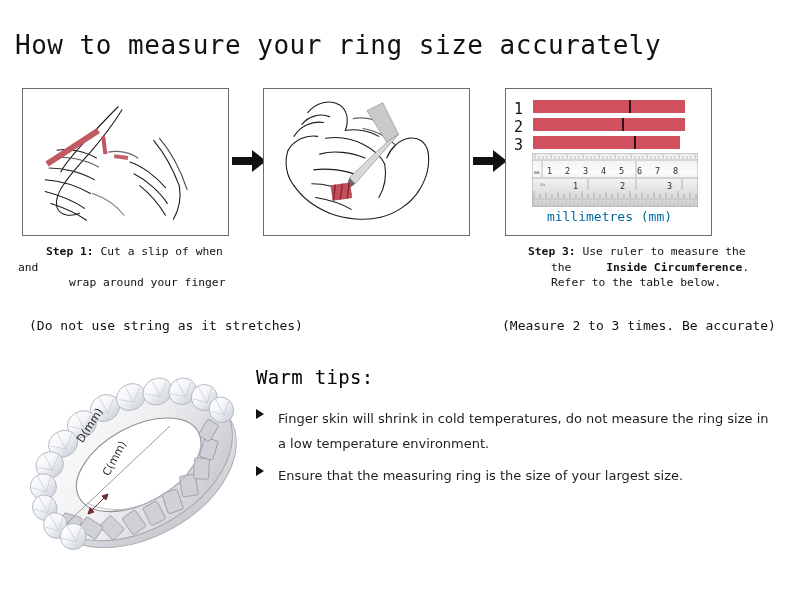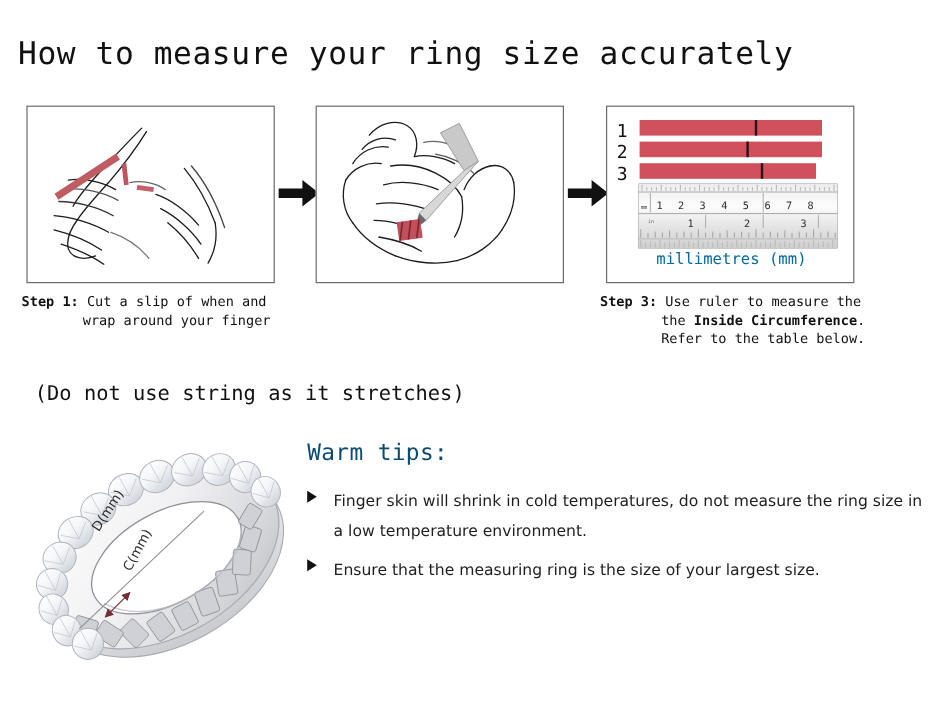--- a/index.html
+++ b/index.html
@@ -29,28 +29,28 @@
   .arrow.a2{left:473px;}
 
   .caption{
     position:absolute;top:156px;width:232px;
     font-family:"DejaVu Sans Mono",monospace;
     font-size:11.3px;line-height:15.5px;color:#111;
   }
   .caption.c1{left:18px;}
   .caption.c2{left:259px;}
   .caption.c3{left:500px;width:250px;}
-  .caption b{font-weight:700;}
+  .caption b{font-weight:700;margin-left:28px;}
   .cap-ind{display:block;padding-left:51px;}
   .cap-ind2{display:block;padding-left:51px;}
 
   .note{
     position:absolute;
     font-family:"DejaVu Sans Mono",monospace;
-    font-size:17px;color:#111;white-space:nowrap;
+    font-size:13px;color:#111;white-space:nowrap;
   }
   .note.n1{left:29px;top:230px;}
   .note.n3{left:502px;top:230px;}
 
   
   .hand-svg{position:absolute;left:0;top:0;width:100%;height:100%;}
 
   
   .barrow{position:absolute;height:13px;}
   .barnum{
@@ -72,21 +72,21 @@
   .ringlab{
     position:absolute;font-family:"DejaVu Sans",sans-serif;
     font-size:11px;color:#2b2b2b;white-space:nowrap;
   }
   #lab-d{left:74px;top:438px;transform:rotate(-57deg);transform-origin:left top;}
   #lab-c{left:100px;top:470px;transform:rotate(-62deg);transform-origin:left top;}
 
   #tips{position:absolute;left:256px;top:366px;width:520px;}
   #tips-head{
     font-family:"DejaVu Sans Mono",monospace;
-    font-size:19px;color:#0c4a6e;margin:0 0 18px 0;letter-spacing:.3px;
+    font-size:19px;color:#000000;margin:0 0 18px 0;letter-spacing:.3px;
   }
   .tip{position:relative;padding-left:22px;margin-bottom:7px;}
   .tip-mark{
     position:absolute;left:0;top:3px;width:0;height:0;
     border-left:8px solid #111;border-top:5px solid transparent;
     border-bottom:5px solid transparent;
   }
   .tip-text{
     font-family:"DejaVu Sans",sans-serif;font-size:13px;
     line-height:25px;color:#1e1e1e;
@@ -280,20 +280,21 @@
 
 
   <div class="caption c3">
     <b>Step 3:</b>
     <span>Use ruler to measure the</span>
     <span class="cap-ind"><span>the </span><b>Inside Circumference</b><span>.</span></span>
     <span class="cap-ind2">Refer to the table below.</span>
   </div>
 
   <div class="note n1">(Do not use string as it stretches)</div>
+  <div class="note n3">(Measure 2 to 3 times. Be accurate)</div>
 </div>
 
 <div id="ring-wrap">
   <svg id="ring-svg" viewBox="0 0 228 228">
     <defs>
       <linearGradient id="gMetal" x1="0" y1="0" x2="1" y2="1">
         <stop offset="0" stop-color="#ffffff"></stop>
         <stop offset="0.45" stop-color="#f0f0f2"></stop>
         <stop offset="0.75" stop-color="#d7d8dc"></stop>
         <stop offset="1" stop-color="#b9bbc1"></stop>

